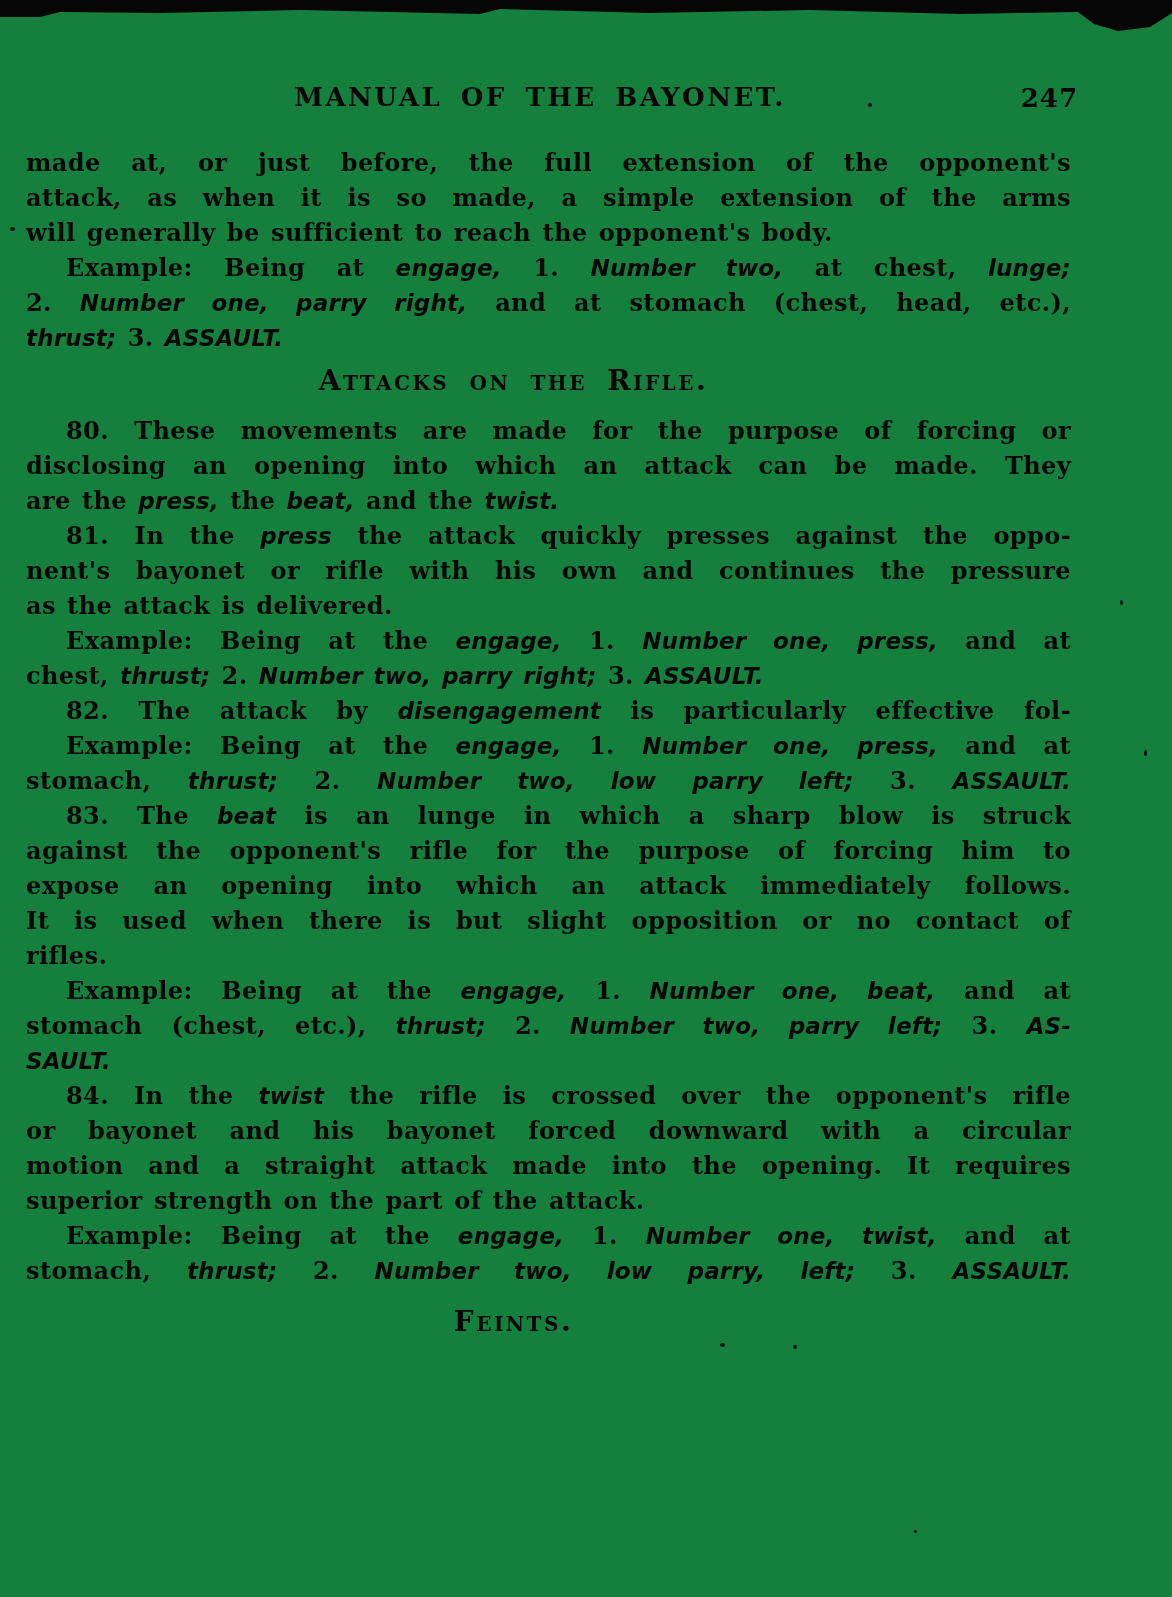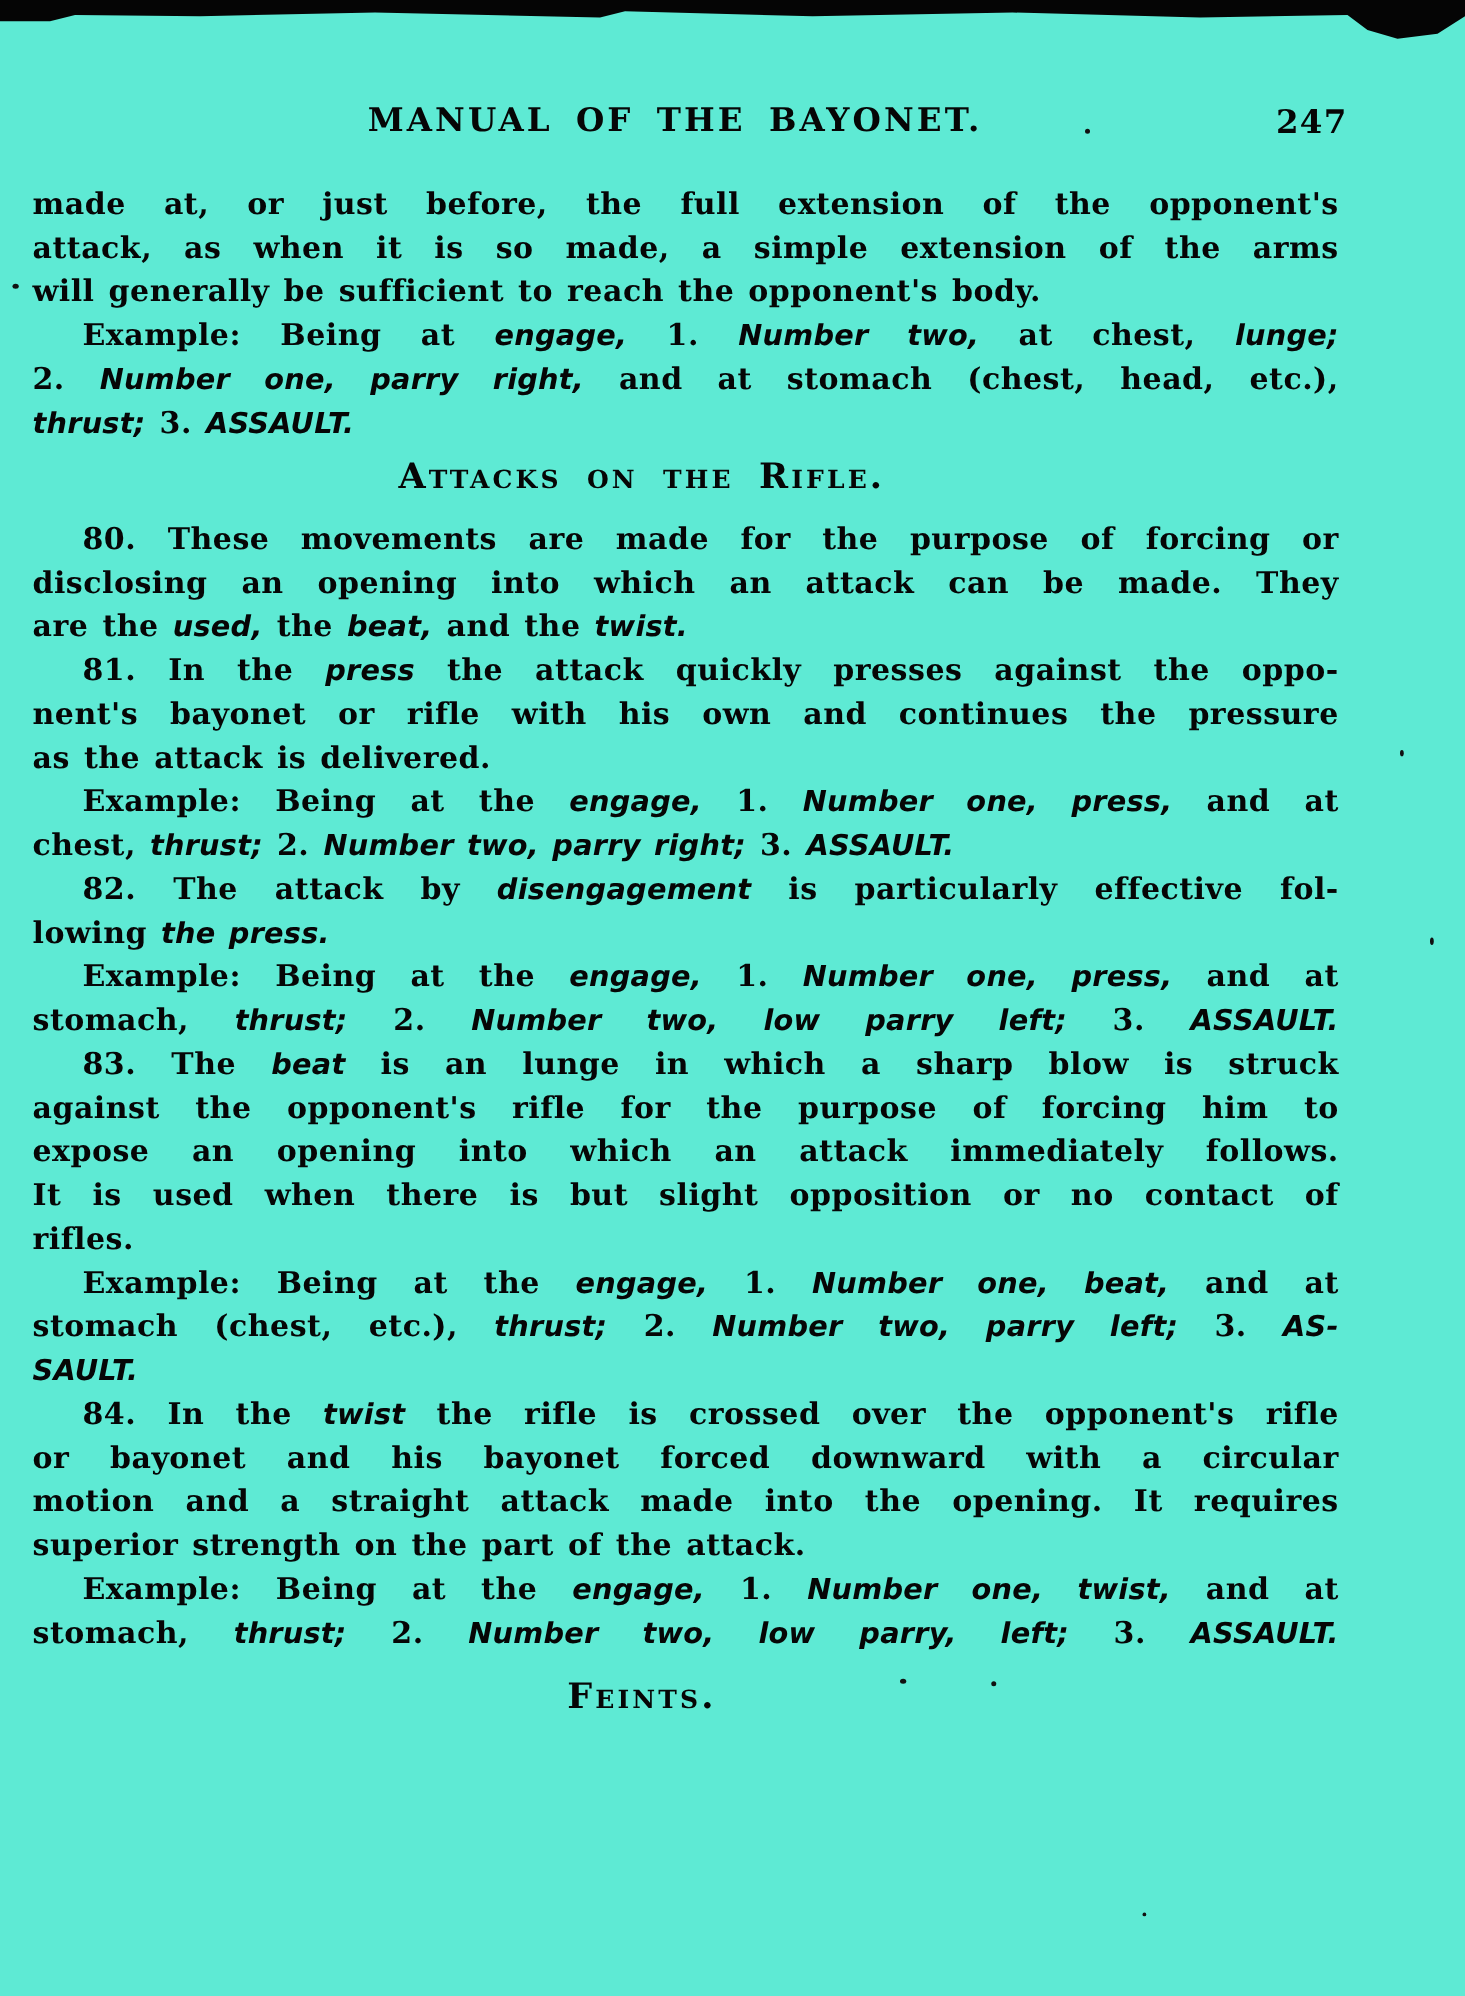--- a/index.html
+++ b/index.html
@@ -1,18 +1,18 @@
 <!DOCTYPE html>
 <html><head>
 <meta charset="utf-8">
 <style>
   html,body { margin:0; padding:0; background:#e8e8e8; }
   .page {
     position:relative; width:1172px; height:1597px;
-    background:#5eead4; overflow:hidden;
+    background:#15803d; overflow:hidden;
     font-family:"DejaVu Serif", serif; color:#060606;
   }
   
   .scanbar { position:absolute; top:0; left:0; width:1172px; height:40px; }
   
   .runhead { position:absolute; top:82px; left:0; right:0; height:34px; }
   .runhead .title {
     text-align:center; padding-right:92px;
     font-size:26px; font-weight:bold; letter-spacing:2.5px; word-spacing:7px;
   }
@@ -71,34 +71,33 @@
       </div>
       <div class="para">
         <div class="line just ind"><span class="rg">Example: Being at </span><span class="em">engage,</span><span class="rg"> 1. </span><span class="em">Number two,</span><span class="rg"> at chest, </span><span class="em">lunge;</span></div>
         <div class="line just"><span class="rg">2. </span><span class="em">Number one, parry right,</span><span class="rg"> and at stomach (chest, head, etc.),</span></div>
         <div class="line"><span class="em">thrust;</span><span class="rg"> 3. </span><span class="em">ASSAULT.</span></div>
       </div>
       <div class="heading h1">Attacks on the Rifle.</div>
       <div class="para">
         <div class="line just ind"><span class="rg">80. These movements are made for the purpose of forcing or</span></div>
         <div class="line just"><span class="rg">disclosing an opening into which an attack can be made.  They</span></div>
-        <div class="line"><span class="rg">are the </span><span class="em">used,</span><span class="rg"> the </span><span class="em">beat,</span><span class="rg"> and the </span><span class="em">twist.</span></div>
+        <div class="line"><span class="rg">are the </span><span class="em">press,</span><span class="rg"> the </span><span class="em">beat,</span><span class="rg"> and the </span><span class="em">twist.</span></div>
       </div>
       <div class="para">
         <div class="line just ind"><span class="rg">81. In the </span><span class="em">press</span><span class="rg"> the attack quickly presses against the oppo-</span></div>
         <div class="line just"><span class="rg">nent's bayonet or rifle with his own and continues the pressure</span></div>
         <div class="line"><span class="rg">as the attack is delivered.</span></div>
       </div>
       <div class="para">
         <div class="line just ind"><span class="rg">Example: Being at the </span><span class="em">engage,</span><span class="rg"> 1. </span><span class="em">Number one, press,</span><span class="rg"> and at</span></div>
         <div class="line"><span class="rg">chest, </span><span class="em">thrust;</span><span class="rg"> 2. </span><span class="em">Number two, parry right;</span><span class="rg"> 3. </span><span class="em">ASSAULT.</span></div>
       </div>
       <div class="para">
         <div class="line just ind"><span class="rg">82. The attack by </span><span class="em">disengagement</span><span class="rg"> is particularly effective fol-</span></div>
-        <div class="line"><span class="rg">lowing </span><span class="em">the press.</span></div>
       </div>
       <div class="para">
         <div class="line just ind"><span class="rg">Example: Being at the </span><span class="em">engage,</span><span class="rg"> 1. </span><span class="em">Number one, press,</span><span class="rg"> and at</span></div>
         <div class="line just"><span class="rg">stomach, </span><span class="em">thrust;</span><span class="rg"> 2. </span><span class="em">Number two, low parry left;</span><span class="rg"> 3. </span><span class="em">ASSAULT.</span></div>
       </div>
       <div class="para">
         <div class="line just ind"><span class="rg">83. The </span><span class="em">beat</span><span class="rg"> is an lunge in which a sharp blow is struck</span></div>
         <div class="line just"><span class="rg">against the opponent's rifle for the purpose of forcing him to</span></div>
         <div class="line just"><span class="rg">expose an opening into which an attack immediately follows.</span></div>
         <div class="line just"><span class="rg">It is used when there is but slight opposition or no contact of</span></div>

